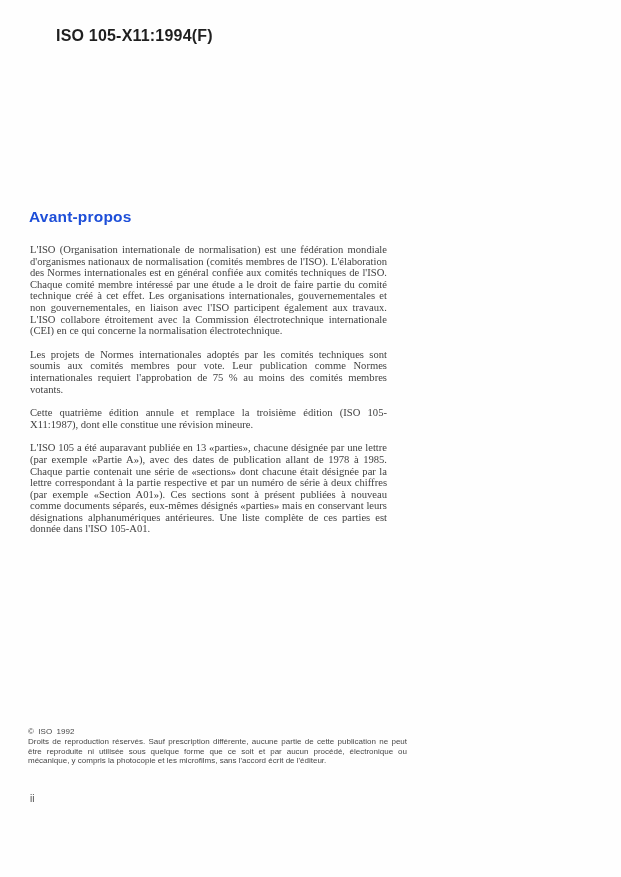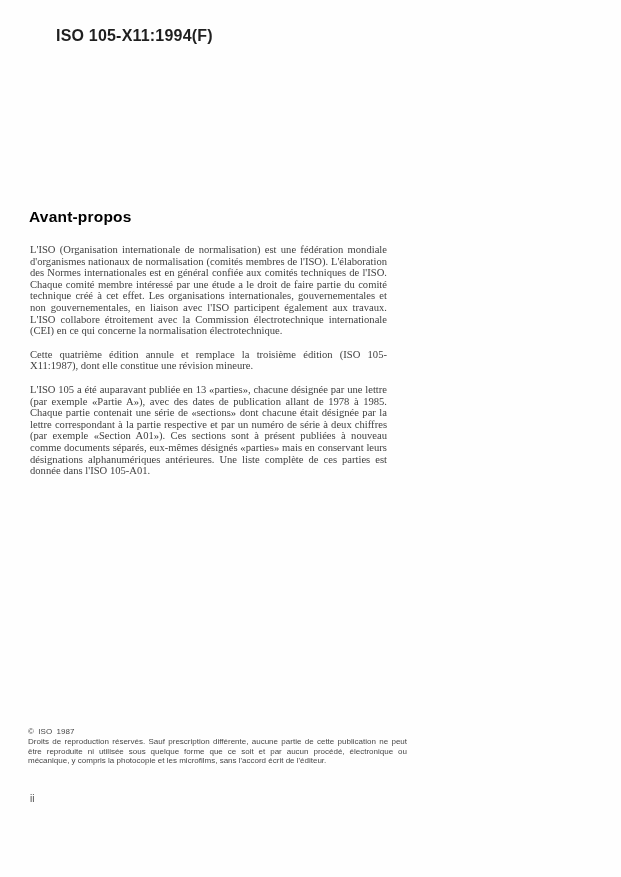--- a/index.html
+++ b/index.html
@@ -26,21 +26,21 @@
     letter-spacing: 0.2px;
     margin-left: 40px;
   }
   .section-title {
     position: absolute;
     left: 29px;
     top: 208px;
     margin: 0;
     font-size: 15.5px;
     font-weight: bold;
-    color: #000000;
+    color: #1d4ed8;
     letter-spacing: 0.2px;
   }
   .body-text {
     position: absolute;
     left: 30px;
     top: 240px;
     width: 357px;
     font-size: 10.6px;
     line-height: 11.6px;
     text-align: justify;
@@ -88,24 +88,25 @@
 <body>
 
 <div class="page">
 
   <div class="doc-ref">ISO 105-X11:1994(F)</div>
 
   <h1 class="section-title">Avant-propos</h1>
 
   <div class="body-text">
       <p><span>L'ISO (Organisation internationale de normalisation) est une fédération mondiale d'organismes nationaux de normalisation (comités membres de l'ISO). L'élaboration des Normes internationales est en général confiée aux comités techniques de l'ISO. Chaque comité membre intéressé par une étude a le droit de faire partie du comité technique créé à cet effet. Les organisations internationales, gouvernementales et non gouvernementales, en liaison avec l'ISO participent également aux travaux. L'ISO collabore étroitement avec la Commission électrotechnique internationale (CEI) en ce qui concerne la normalisation électrotechnique.</span></p>
+      <p><span>Les projets de Normes internationales adoptés par les comités techniques sont soumis aux comités membres pour vote. Leur publication comme Normes internationales requiert l'approbation de 75 % au moins des comités membres votants.</span></p>
       <p><span>Cette quatrième édition annule et remplace la troisième édition (ISO 105-X11:1987), dont elle constitue une révision mineure.</span></p>
       <p><span>L'ISO 105 a été auparavant publiée en 13 «parties», chacune désignée par une lettre (par exemple «Partie A»), avec des dates de publication allant de 1978 à 1985. Chaque partie contenait une série de «sections» dont chacune était désignée par la lettre correspondant à la partie respective et par un numéro de série à deux chiffres (par exemple «Section A01»). Ces sections sont à présent publiées à nouveau comme documents séparés, eux-mêmes désignés «parties» mais en conservant leurs désignations alphanumériques antérieures. Une liste complète de ces parties est donnée dans l'ISO 105-A01.</span></p>
     </div>
 
   <div class="footer-block">
-    <div class="copyright-line">©  ISO  1987</div>
+    <div class="copyright-line">©  ISO  1992</div>
     <div class="notice">Droits de reproduction réservés. Sauf prescription différente, aucune partie de cette publication ne peut être reproduite ni utilisée sous quelque forme que ce soit et par aucun procédé, électronique ou mécanique, y compris la photocopie et les microfilms, sans l'accord écrit de l'éditeur.</div>
   </div>
 
   <div class="page-number">ii</div>
 
 </div>
 
 </body></html>

